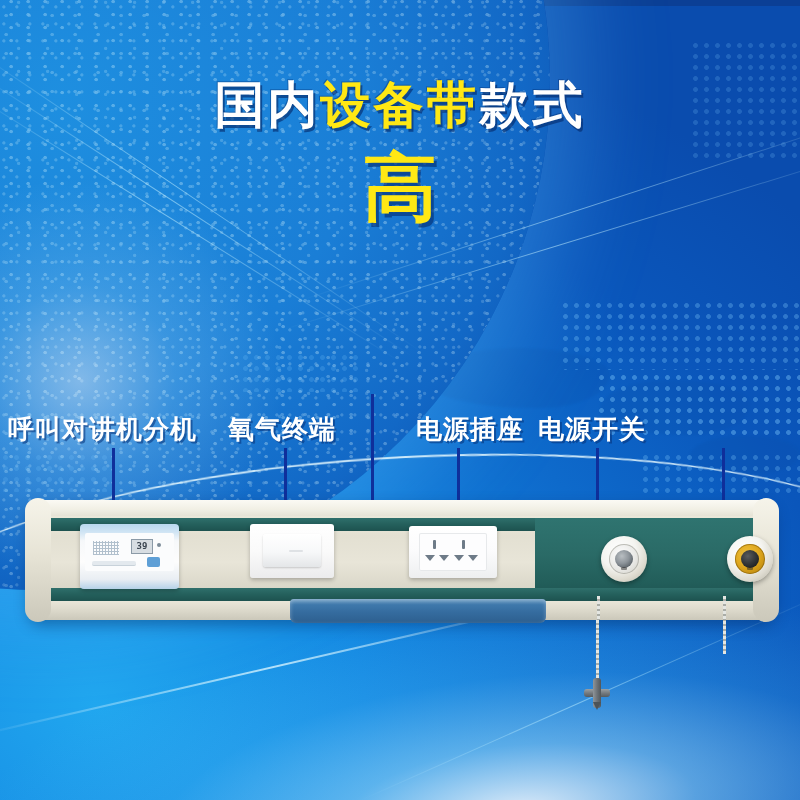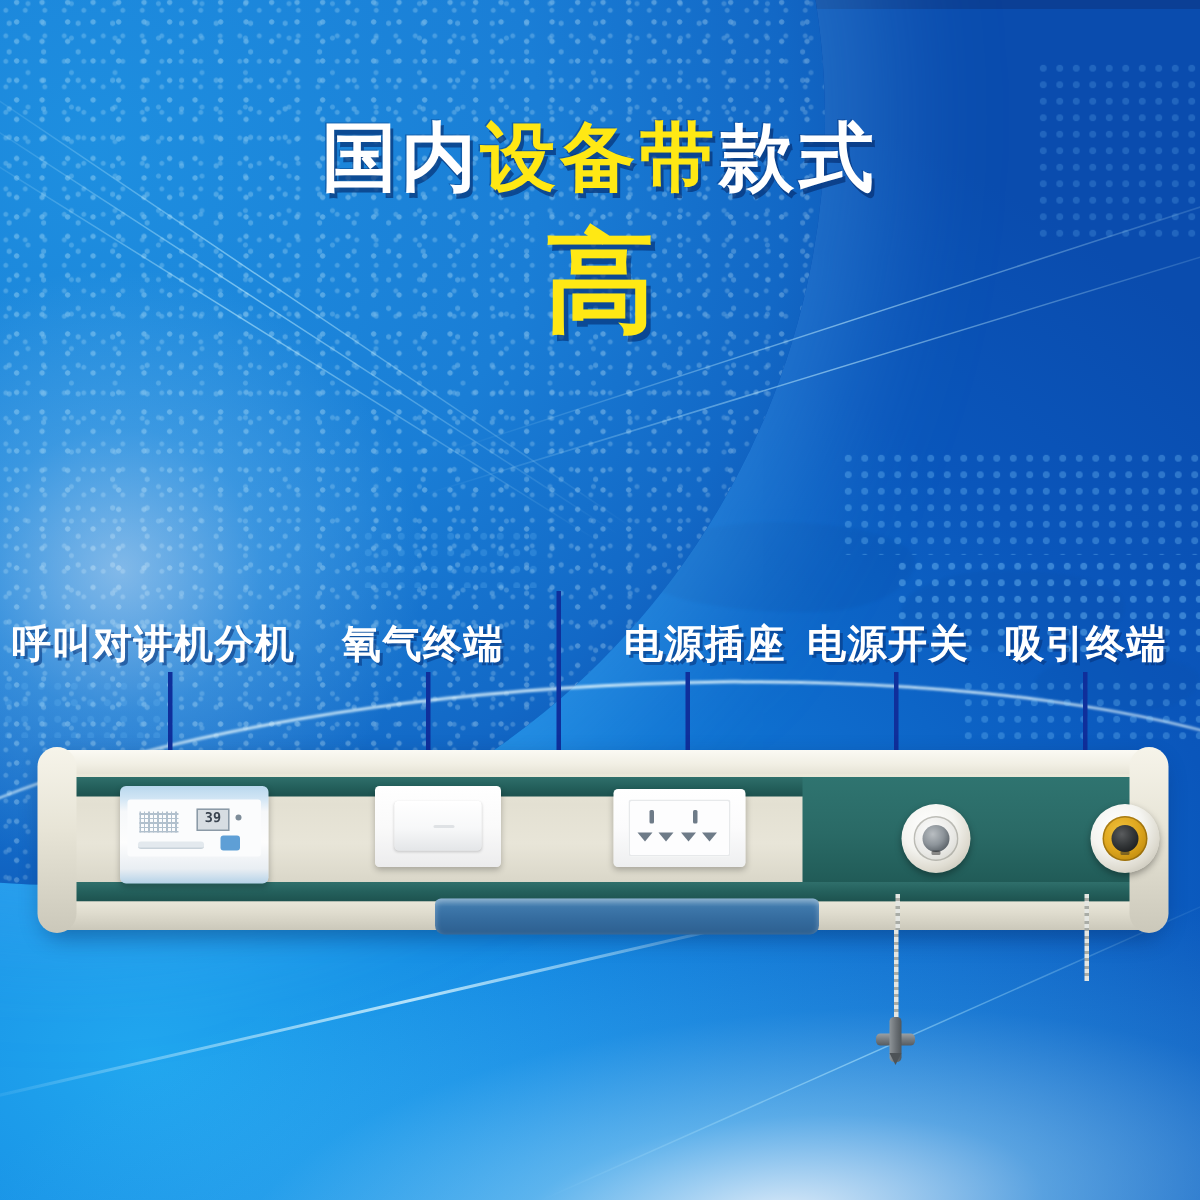--- a/index.html
+++ b/index.html
@@ -258,21 +258,20 @@
     </div>
     <div class="hl-row2">
       <span class="hl-big">高</span>
     </div>
   </div>
 
   <div class="callout-label" style="left:8px;top:412px;">呼叫对讲机分机</div>
   <div class="callout-label" style="left:228px;top:412px;">氧气终端</div>
   <div class="callout-label" style="left:400px;top:412px;margin-left:16px;">电源插座</div>
   <div class="callout-label" style="left:538px;top:412px;">电源开关</div>
-  <div class="callout-label" style="left:670px;top:412px;">吸引终端</div>
 
   <div class="callout-line" style="left:112px;top:448px;height:68px;"></div>
   <div class="callout-line" style="left:284px;top:448px;height:68px;"></div>
   <div class="callout-line" style="left:371px;top:394px;height:226px;"></div>
   <div class="callout-line" style="left:457px;top:448px;height:70px;"></div>
   <div class="callout-line" style="left:596px;top:448px;height:88px;"></div>
   <div class="callout-line" style="left:722px;top:448px;height:88px;"></div>
 
   <div class="callout-box" style="left:64px;top:515px;width:108px;height:68px;"></div>
   <div class="callout-box" style="left:240px;top:515px;width:102px;height:68px;"></div>

